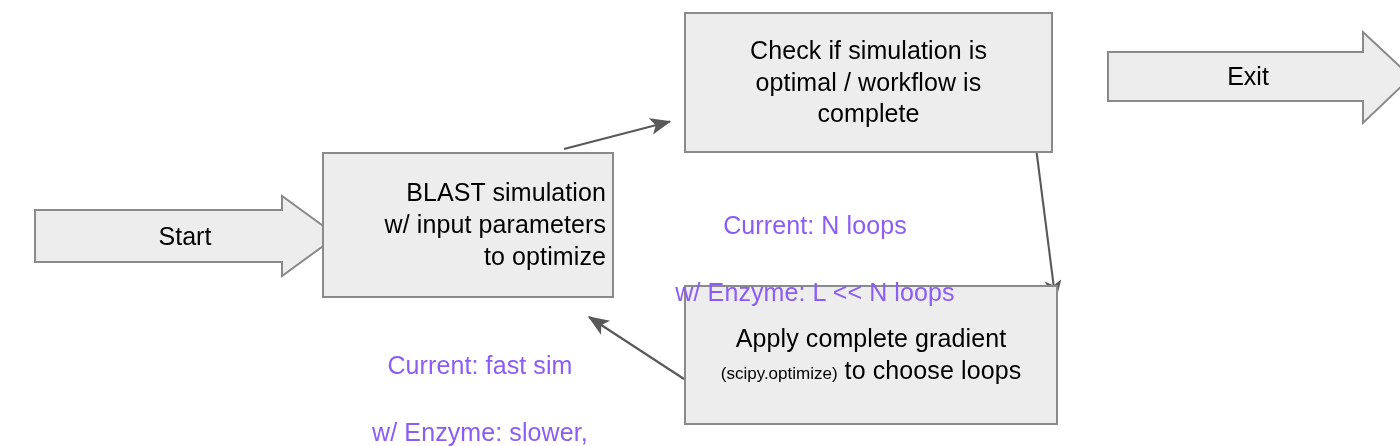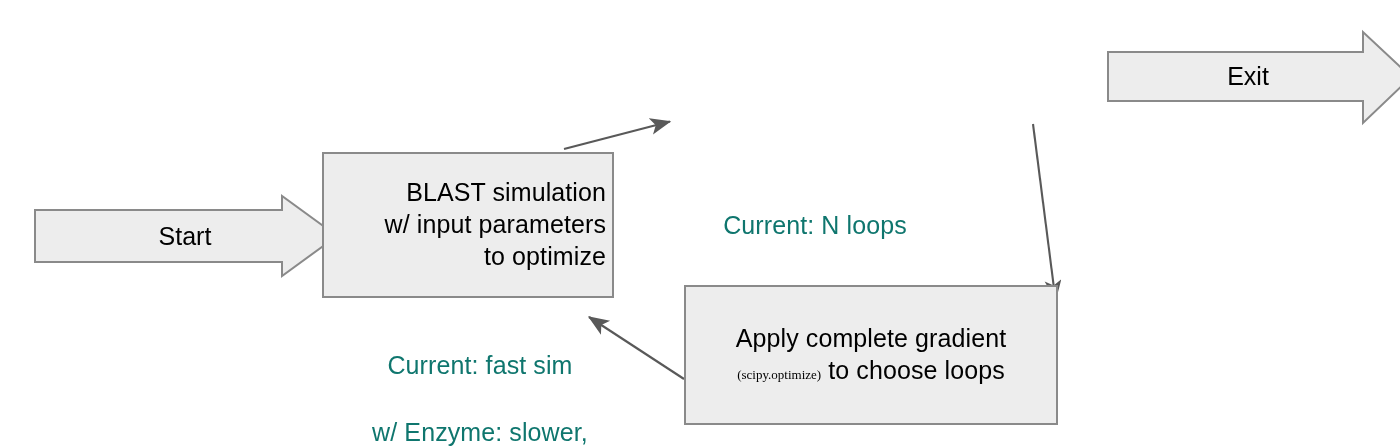--- a/index.html
+++ b/index.html
@@ -28,28 +28,27 @@
     align-items: center;
     justify-content: center;
     text-align: center;
     color: #000000;
     font-size: 25px;
     line-height: 1.27;
     letter-spacing: 0.1px;
   }
   .node .txt { width: 100%; padding: 0 6px; }
   .small-inline {
-    font-size: 13px;
+    font-size: 17px;
     letter-spacing: 0;
-    font-family: Liberation Serif, serif;
   }
   .label {
     position: absolute;
     text-align: center;
-    color: #0f766e;
+    color: #8b5cf6;
     font-size: 25px;
     line-height: 1.33;
     letter-spacing: 0.1px;
     white-space: pre-line;
   }
   .arrowshape {
     position: absolute;
     overflow: visible;
     padding-left: 24px;
   }
@@ -124,30 +123,38 @@
   </div>
 
   <div class="node" id="node-blast">
     <div class="txt">
       <div>BLAST simulation</div>
       <div>w/ input parameters</div>
       <div>to optimize</div>
     </div>
   </div>
 
+  <div class="node" id="node-check">
+    <div class="txt">
+      <div>Check if simulation is</div>
+      <div>optimal / workflow is</div>
+      <div>complete</div>
+    </div>
+  </div>
 
   <div class="node" id="node-apply">
     <div class="txt">
       <div>Apply complete gradient</div>
       <div><span class="small-inline">(scipy.optimize)</span><span> to choose loops</span></div>
     </div>
   </div>
 
   <div class="label" id="label-loops">
     <div>Current: N loops</div>
+    <div>w/ Enzyme: L &lt;&lt; N loops</div>
   </div>
 
   <div class="label" id="label-sim">
     <div>Current: fast sim</div>
     <div>w/ Enzyme: slower,</div>
     
   </div>
 
 </div>
 

